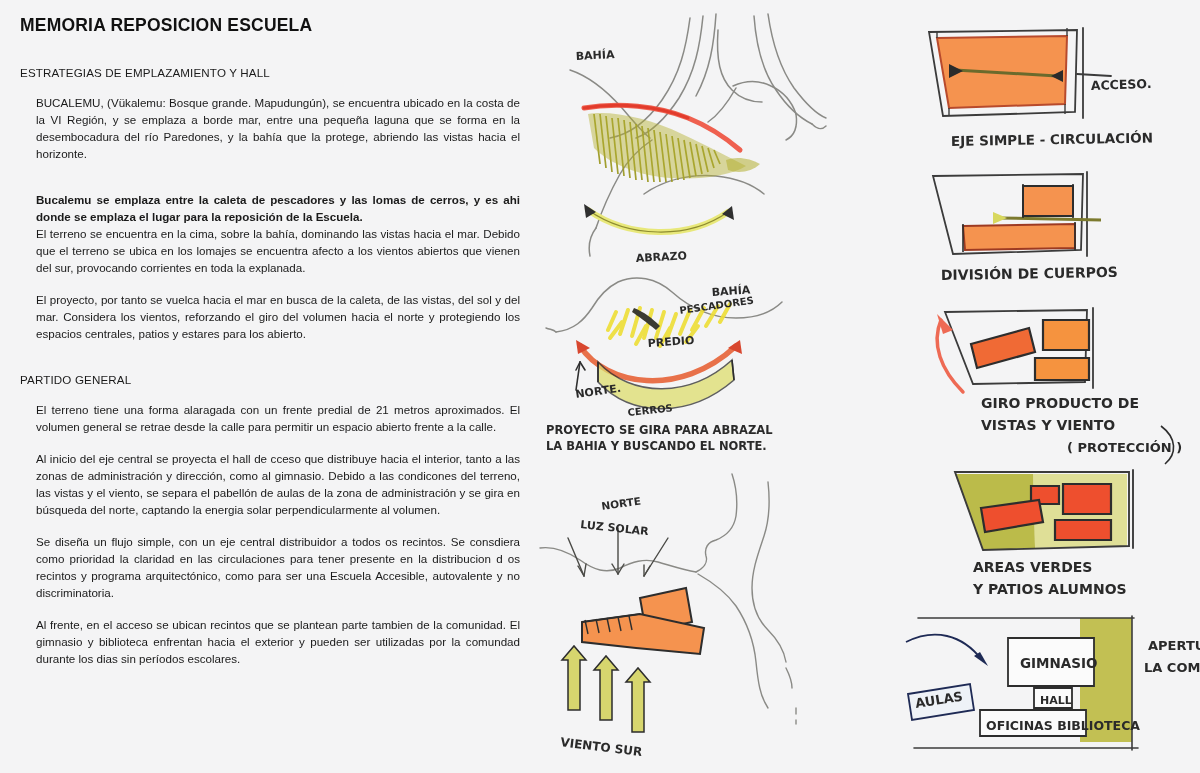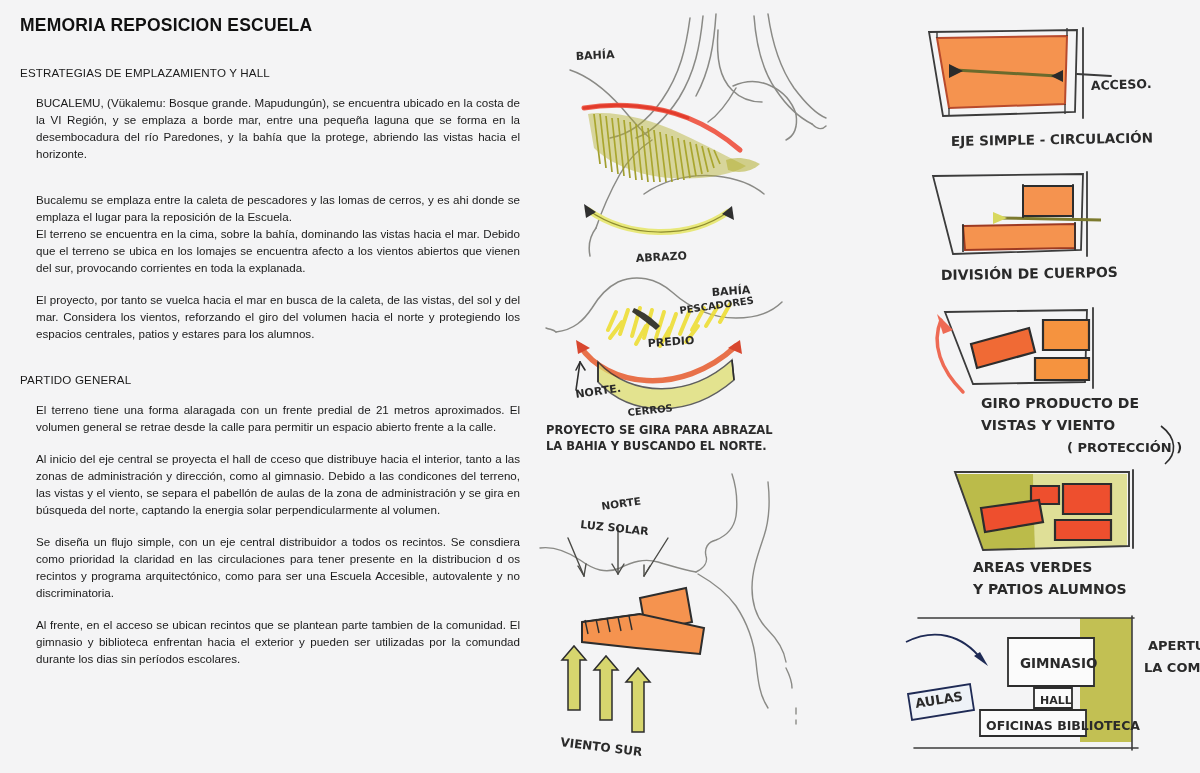--- a/index.html
+++ b/index.html
@@ -23,21 +23,21 @@
   }
   .doc-title .l2{display:block;}
   .section-head{
     font-size:11.6px;color:#1a1a1a;letter-spacing:.15px;
     margin:0 0 15px 0;font-weight:400;
   }
   .para{
     font-size:11.6px;color:#1a1a1a;line-height:1.47;
     text-align:justify;margin:0 0 15px 16px;
   }
-  .para.tight{margin-bottom:0;}
+  .para.tight{margin-bottom:0;font-weight:bold;}
   .gap-lg{height:16px;}
   .gap-md{height:13px;}
 
   
   .sketch{position:absolute;}
   .hand{
     font-family:"DejaVu Sans", sans-serif;
     font-weight:bold;
     fill:#2a2a2a;
   }
@@ -56,21 +56,21 @@
     <h1 class="doc-title">
       <span>MEMORIA REPOSICION ESCUELA</span>
     </h1>
 
     <div class="section-head">ESTRATEGIAS DE EMPLAZAMIENTO Y HALL</div>
 
     <p class="para">BUCALEMU, (Vükalemu: Bosque grande. Mapudungún), se encuentra ubicado en la costa de la VI Región, y se emplaza a borde mar, entre una pequeña laguna que se forma en la desembocadura del río Paredones, y la bahía que la protege, abriendo las vistas hacia el horizonte.</p>
     <div class="gap-md"></div>
     <p class="para tight">Bucalemu se emplaza entre la caleta de pescadores y las lomas de cerros, y es ahi donde se emplaza el lugar para la reposición de la Escuela.</p>
     <p class="para">El terreno se encuentra en  la cima, sobre la bahía, dominando las vistas hacia el mar. Debido que el terreno se ubica en los lomajes se encuentra afecto a los vientos abiertos que vienen del sur, provocando corrientes en toda la explanada.</p>
-    <p class="para">El proyecto, por tanto se vuelca hacia el mar en busca de la caleta, de las vistas, del sol y del mar. Considera los vientos, reforzando el giro del volumen hacia el norte y protegiendo los espacios centrales, patios y estares para los alumnos.</p>
+    <p class="para">El proyecto, por tanto se vuelca hacia el mar en busca de la caleta, de las vistas, del sol y del mar. Considera los vientos, reforzando el giro del volumen hacia el norte y protegiendo los espacios centrales, patios y estares para los abierto.</p>
 
     <div class="gap-lg"></div>
     <div class="section-head">PARTIDO GENERAL</div>
 
     <p class="para">El terreno tiene una forma alaragada con un frente predial de 21 metros aproximados. El volumen general se retrae desde la calle para permitir un espacio abierto  frente a la calle.</p>
     <p class="para">Al inicio del eje central se proyecta el hall de cceso que distribuye  hacia el interior, tanto  a las zonas de administración y dirección, como al gimnasio. Debido a las condicones del terreno, las vistas y el viento, se separa el pabellón de aulas de la zona de administración y se gira en búsqueda del norte, captando la energia solar perpendicularmente al volumen.</p>
     <p class="para">Se diseña un flujo simple, con un eje central distribuidor a todos os recintos. Se consdiera como prioridad la claridad en las circulaciones para tener presente en la distribucion d os recintos y programa arquitectónico, como para ser una Escuela Accesible, autovalente y no discriminatoria.</p>
     <p class="para">Al frente, en el acceso se ubican recintos que se plantean parte tambien de la comunidad. El gimnasio y biblioteca enfrentan hacia el exterior y pueden ser utilizadas por la comundad durante los dias sin períodos escolares.</p>
   </div>
 

